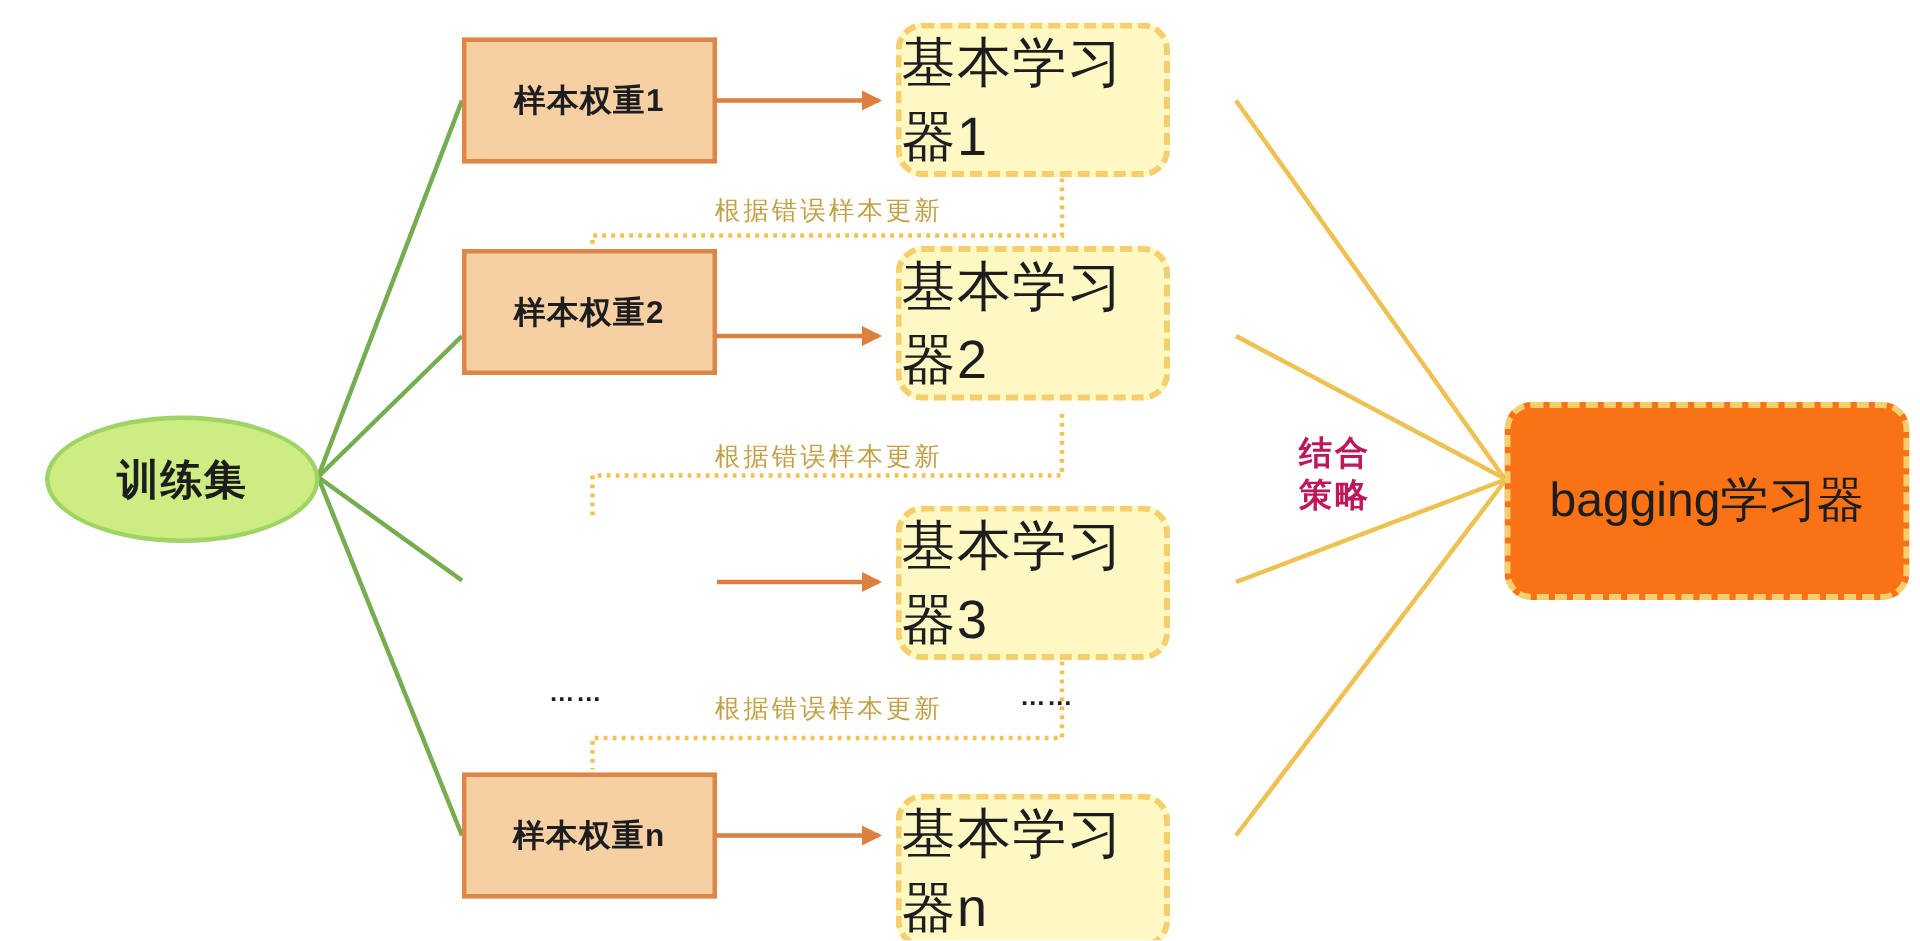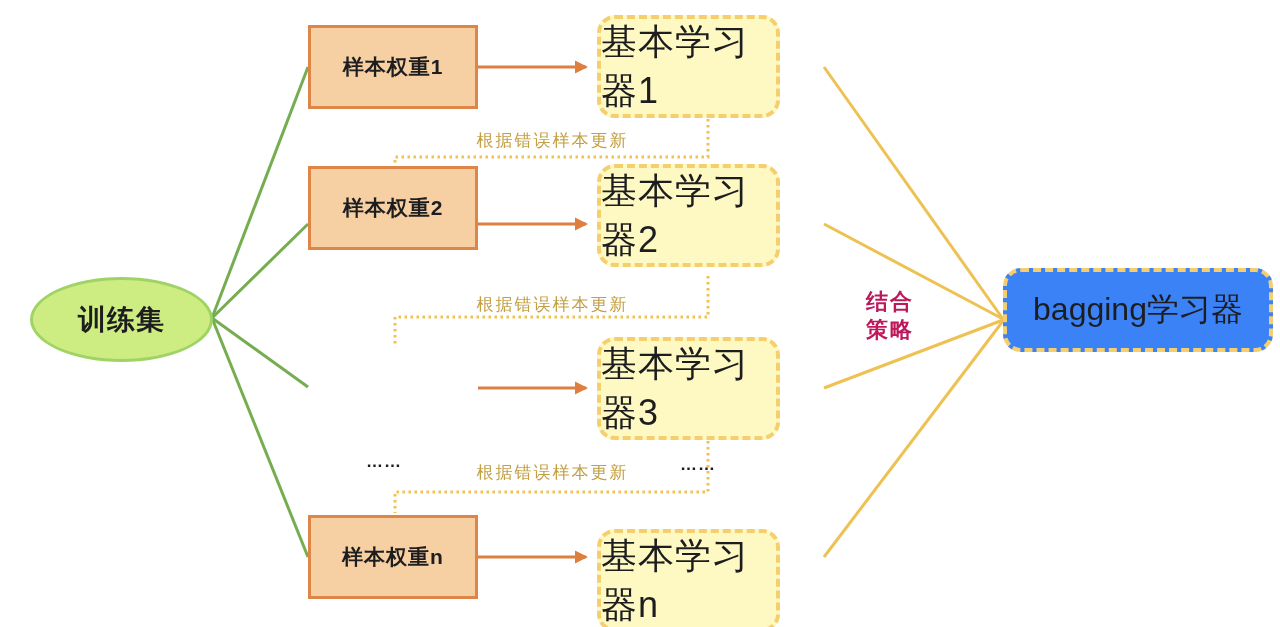--- a/index.html
+++ b/index.html
@@ -57,22 +57,22 @@
     font-size: 36px;
     font-weight: 400;
     letter-spacing: 1px;
   }
   .l1 { top: 15px; }
   .l2 { top: 164px; }
   .l3 { top: 337px; }
   .l4 { top: 505px; margin-top: 24px; }
   .bagging-box {
     left: 1003px; top: 268px;
-    width: 270px; height: 84px;
-    background: #3b82f6;
+    width: 270px; height: 132px;
+    background: #f97316;
     border: 4px dashed #f5ce6d;
     border-radius: 18px;
     font-size: 32px;
     font-weight: 400;
   }
   .update-label {
     position: absolute;
     left: 395px;
     width: 315px;
     text-align: center;

